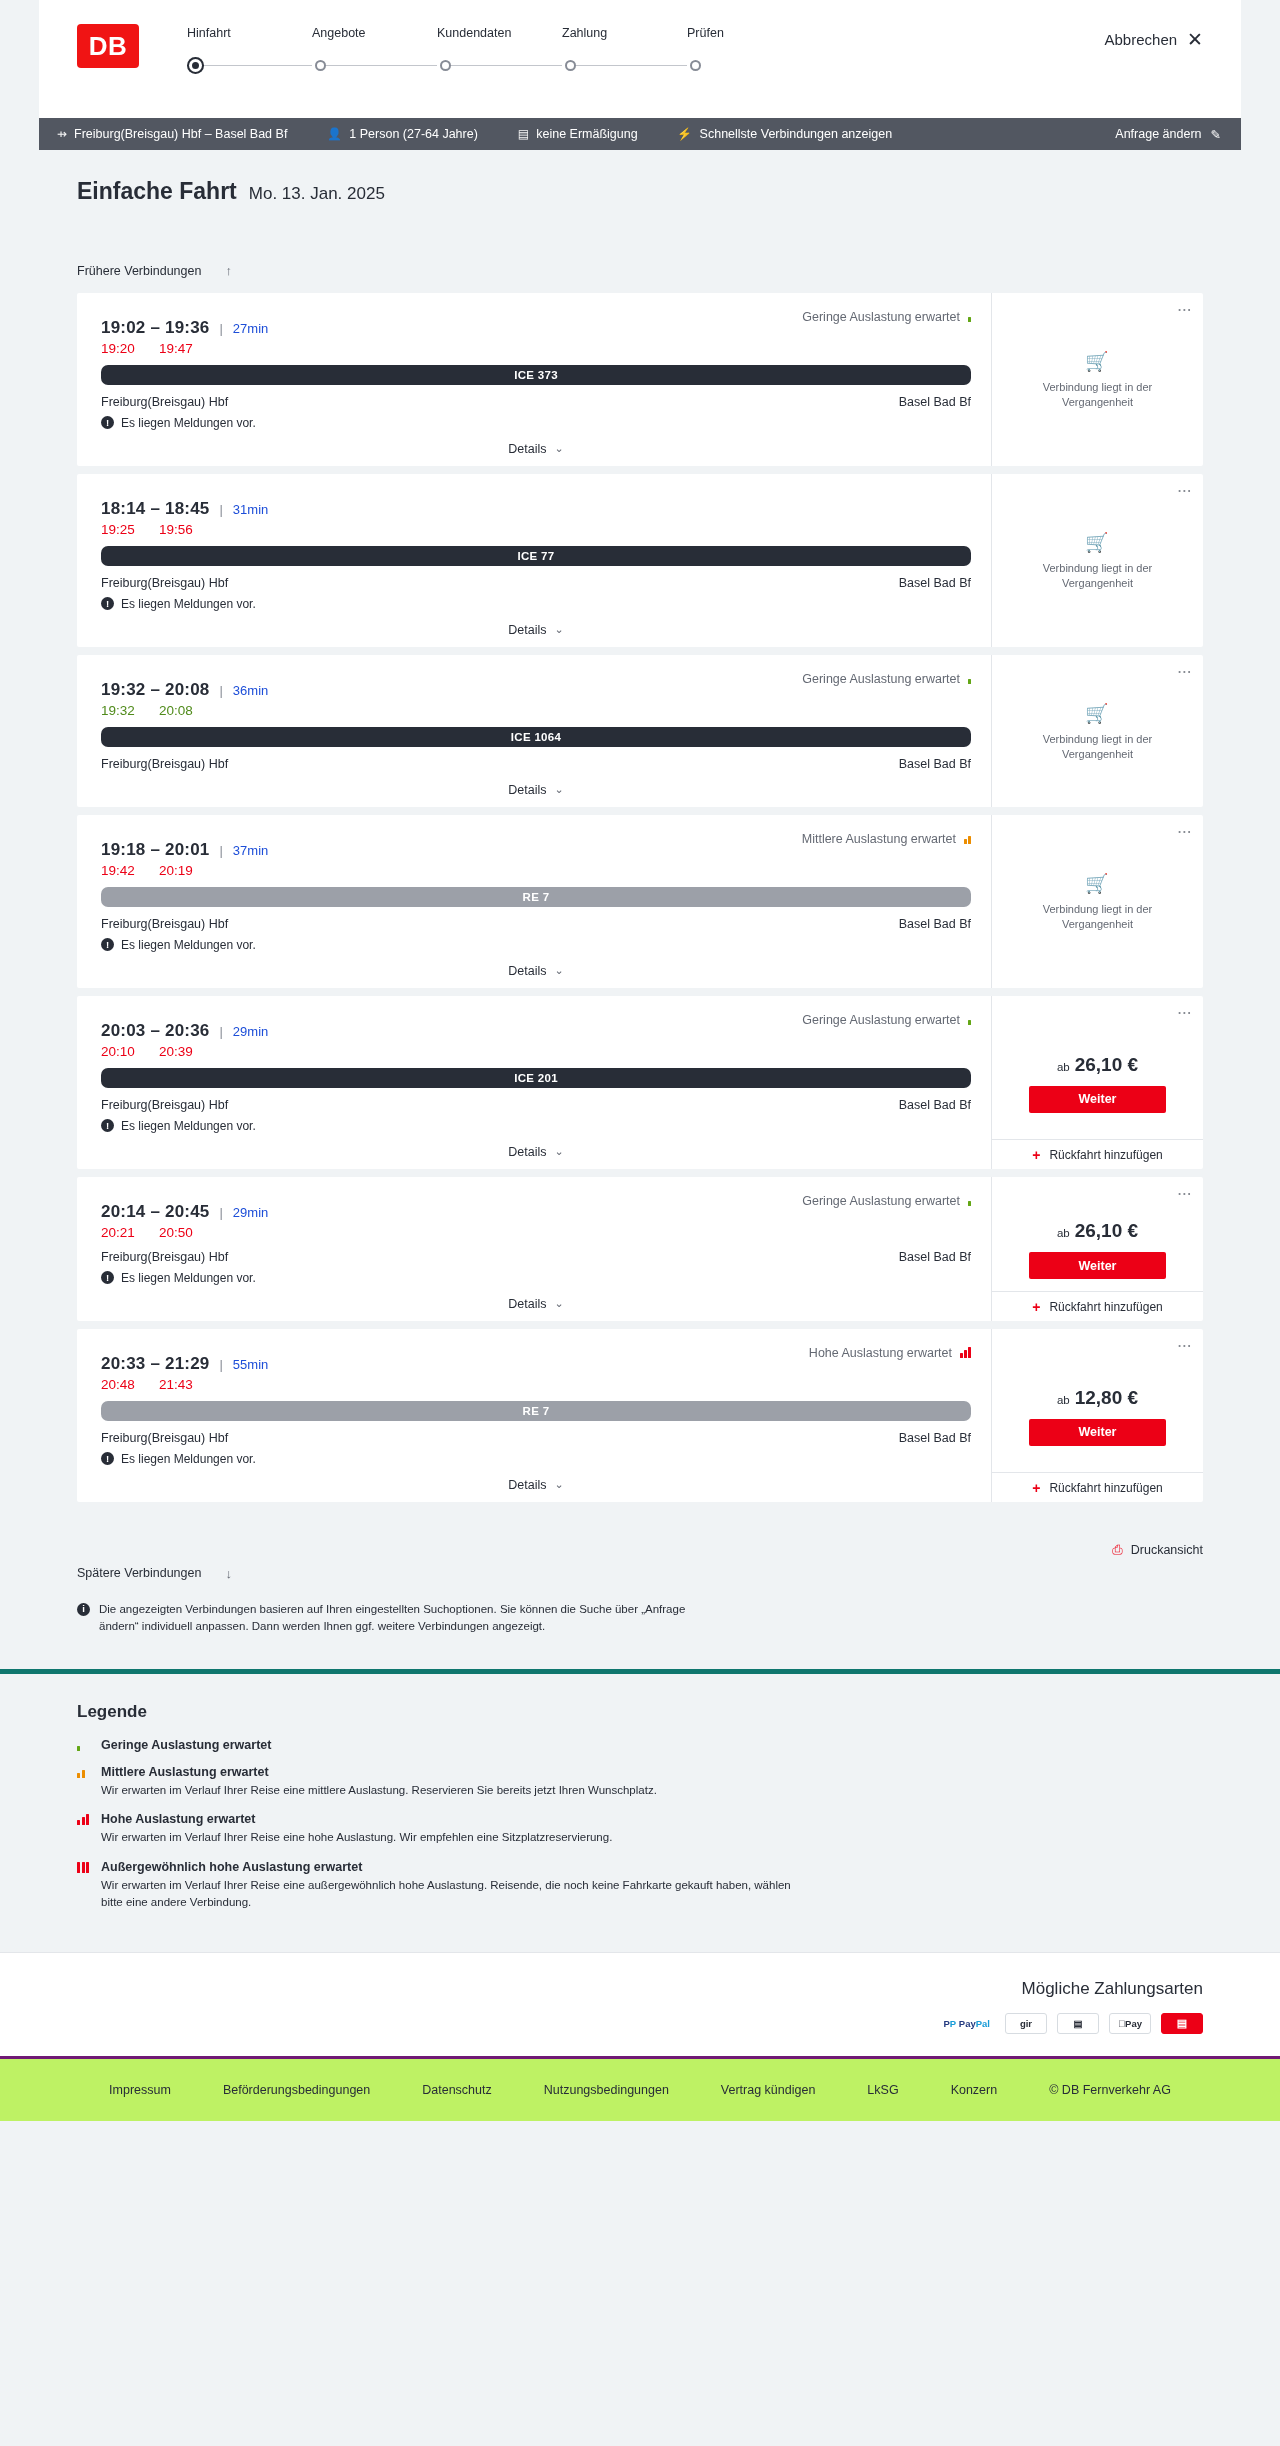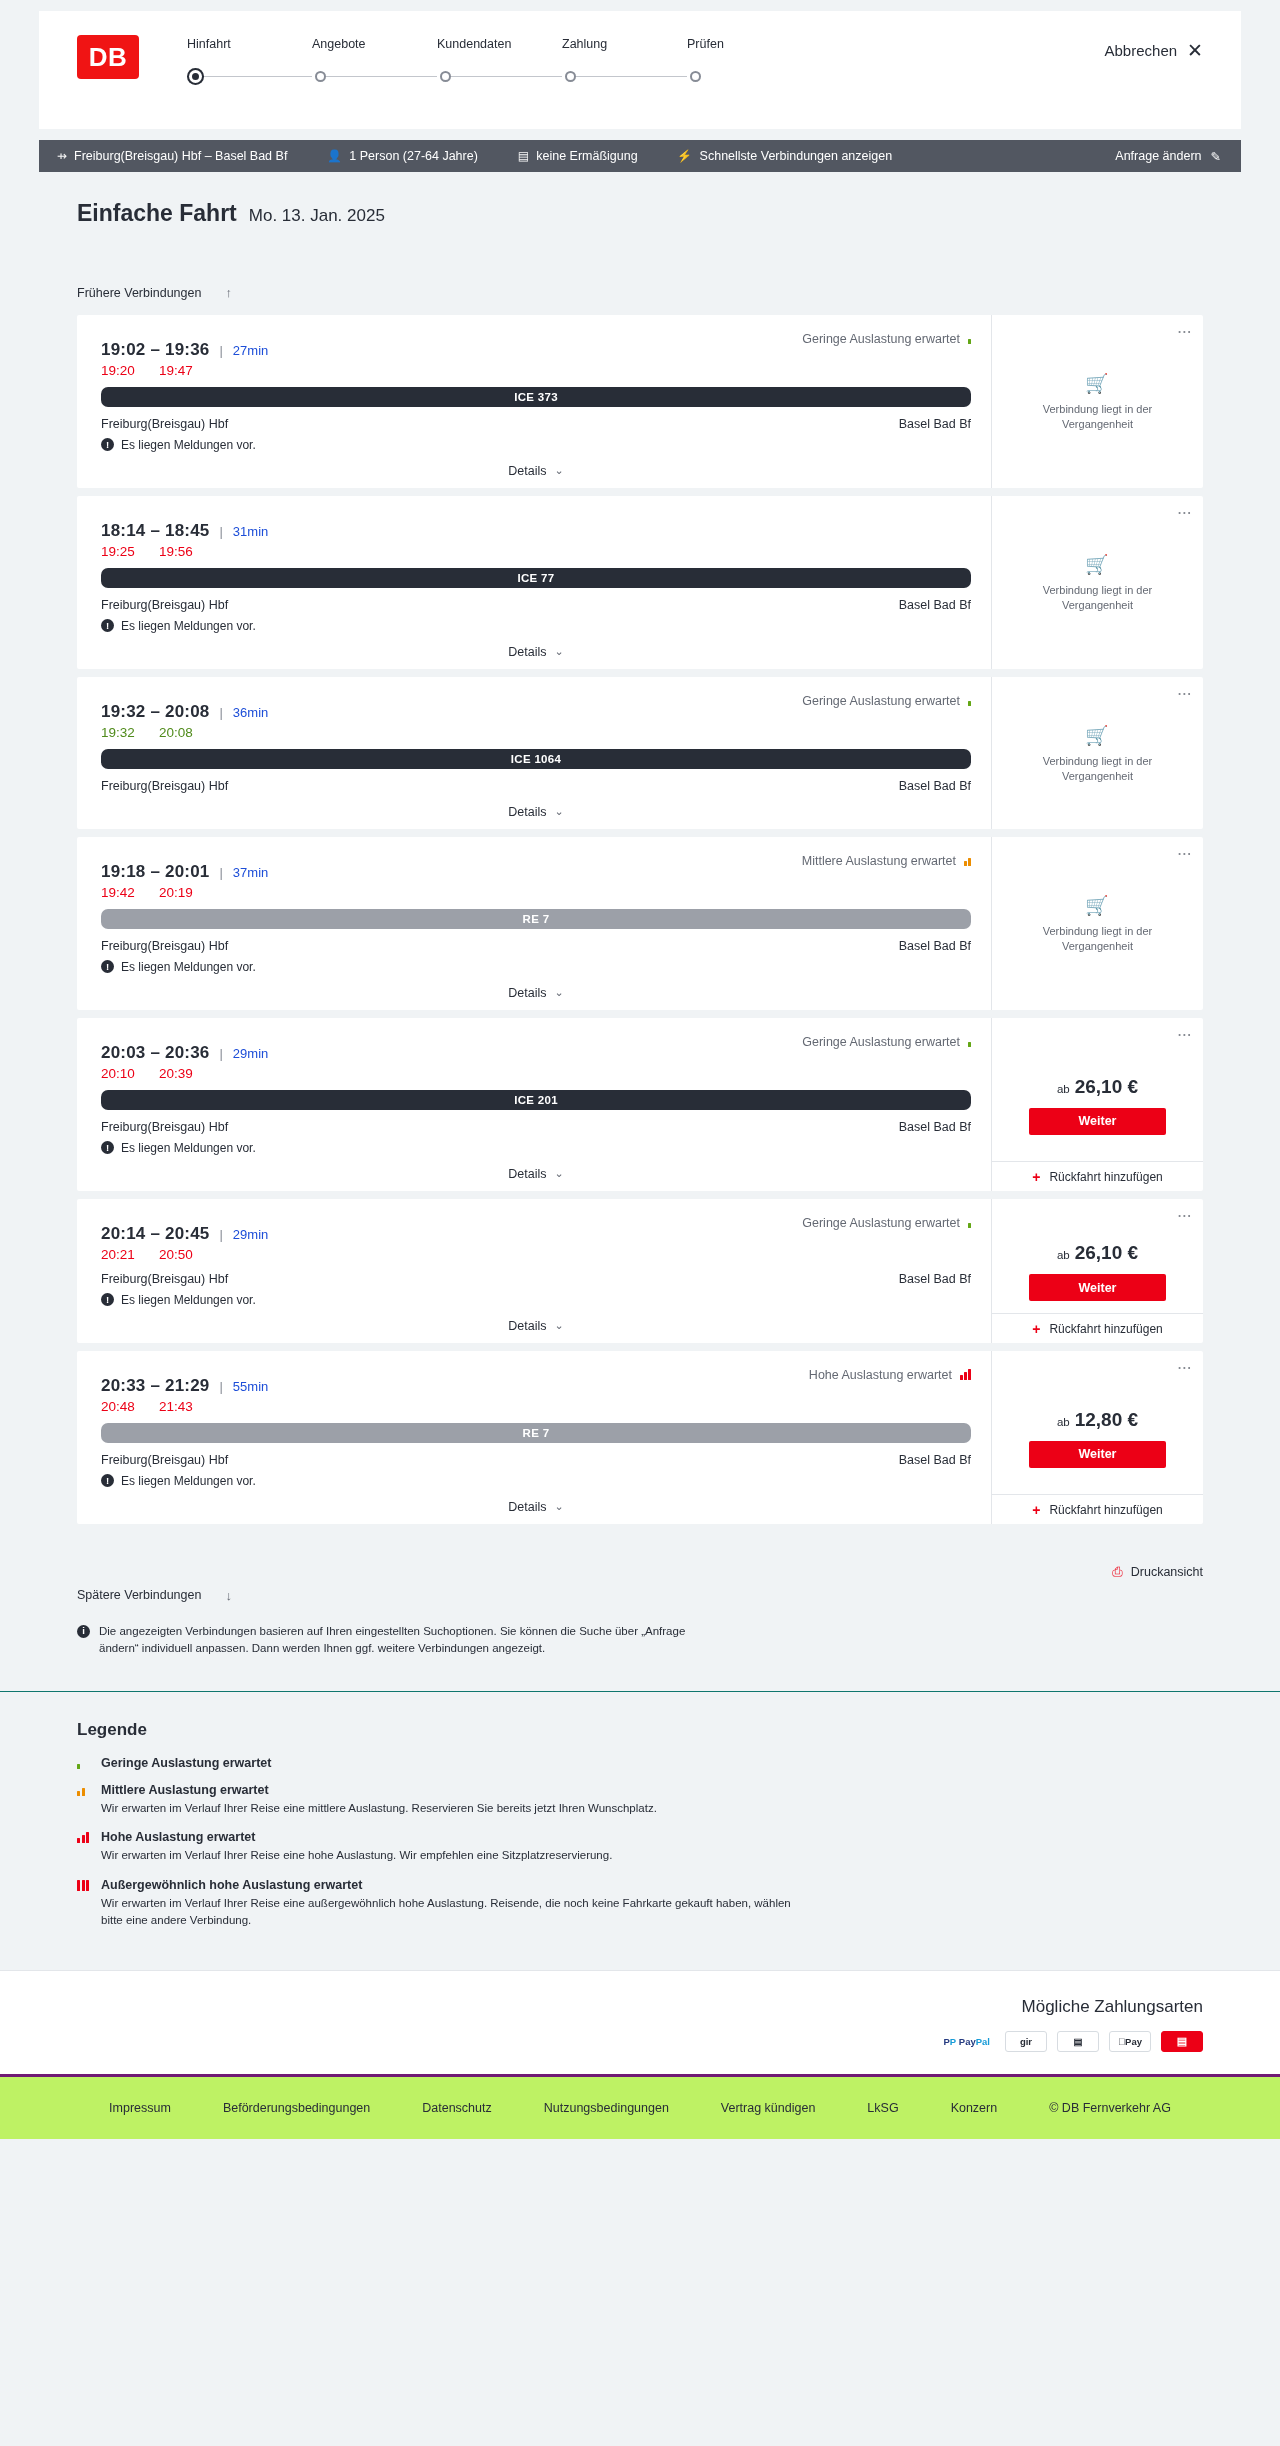--- a/index.html
+++ b/index.html
@@ -7,21 +7,21 @@
   body {
     width: 1280px;
     background: #f0f3f5;
     font-family: "Liberation Sans", sans-serif;
     color: #282d37;
     -webkit-font-smoothing: antialiased;
   }
   .page { width: 1280px; position: relative; }
 
   
-  .header-wrap { background: #f0f3f5; padding: 11px; }
+  .header-wrap { background: #f0f3f5; padding: 0; }
   .header {
     width: 1202px;
     margin: 0 auto;
     background: #fff;
     height: 118px;
     display: flex;
     align-items: flex-start;
     padding: 22px 38px 0 38px;
     position: relative;
   }
@@ -192,21 +192,21 @@
     font-size: 11.5px; color: #282d37; line-height: 1.5; max-width: 720px;
   }
   .info-dot {
     width: 13px; height: 13px; border-radius: 50%; background: #282d37;
     color: #fff; font-size: 9.5px; font-weight: bold;
     display: inline-flex; align-items: center; justify-content: center; flex: 0 0 13px;
     margin-top: 2px;
   }
 
   
-  .legend-sect { background: #f0f3f5; padding: 28px 0 28px 0; border-top: 1px solid #0f766e; }
+  .legend-sect { background: #f0f3f5; padding: 28px 0 28px 0; border-top: 5px solid #0f766e; }
   .legend-inner { width: 1202px; margin: 0 auto; padding: 0 38px; }
   .legend-title { font-size: 17px; font-weight: bold; margin-bottom: 16px; }
   .legend-item { margin-bottom: 13px; }
   .legend-head { display: flex; align-items: center; gap: 9px; font-size: 12.5px; font-weight: bold; }
   .legend-desc { font-size: 11.5px; color: #282d37; margin-left: 24px; margin-top: 3px; line-height: 1.5; max-width: 700px; }
   .lb { display: inline-flex; gap: 1.5px; align-items: flex-end; height: 12px; width: 15px; }
   .lb i { display: block; width: 3px; border-radius: .5px; }
 
   
   .pay-sect { background: #fff; border-top: 1px solid #e3e6ea; }

